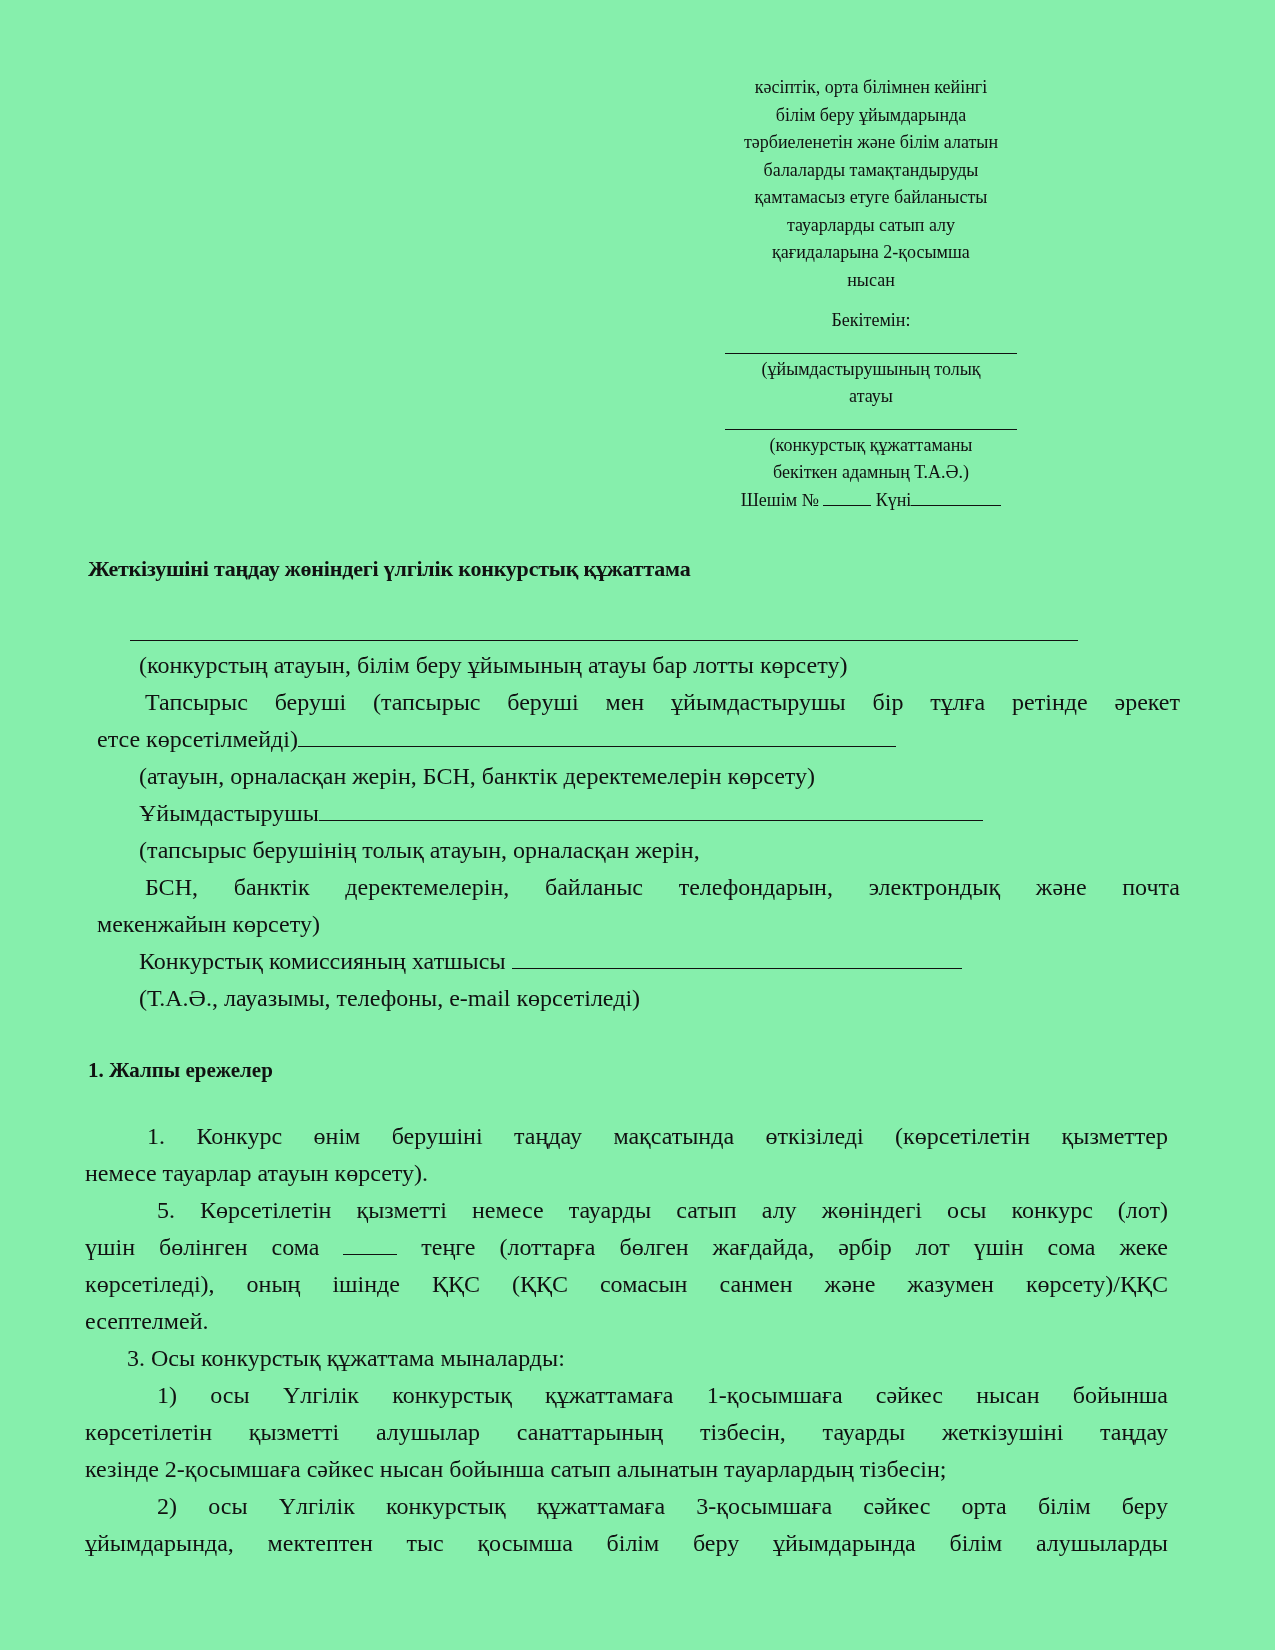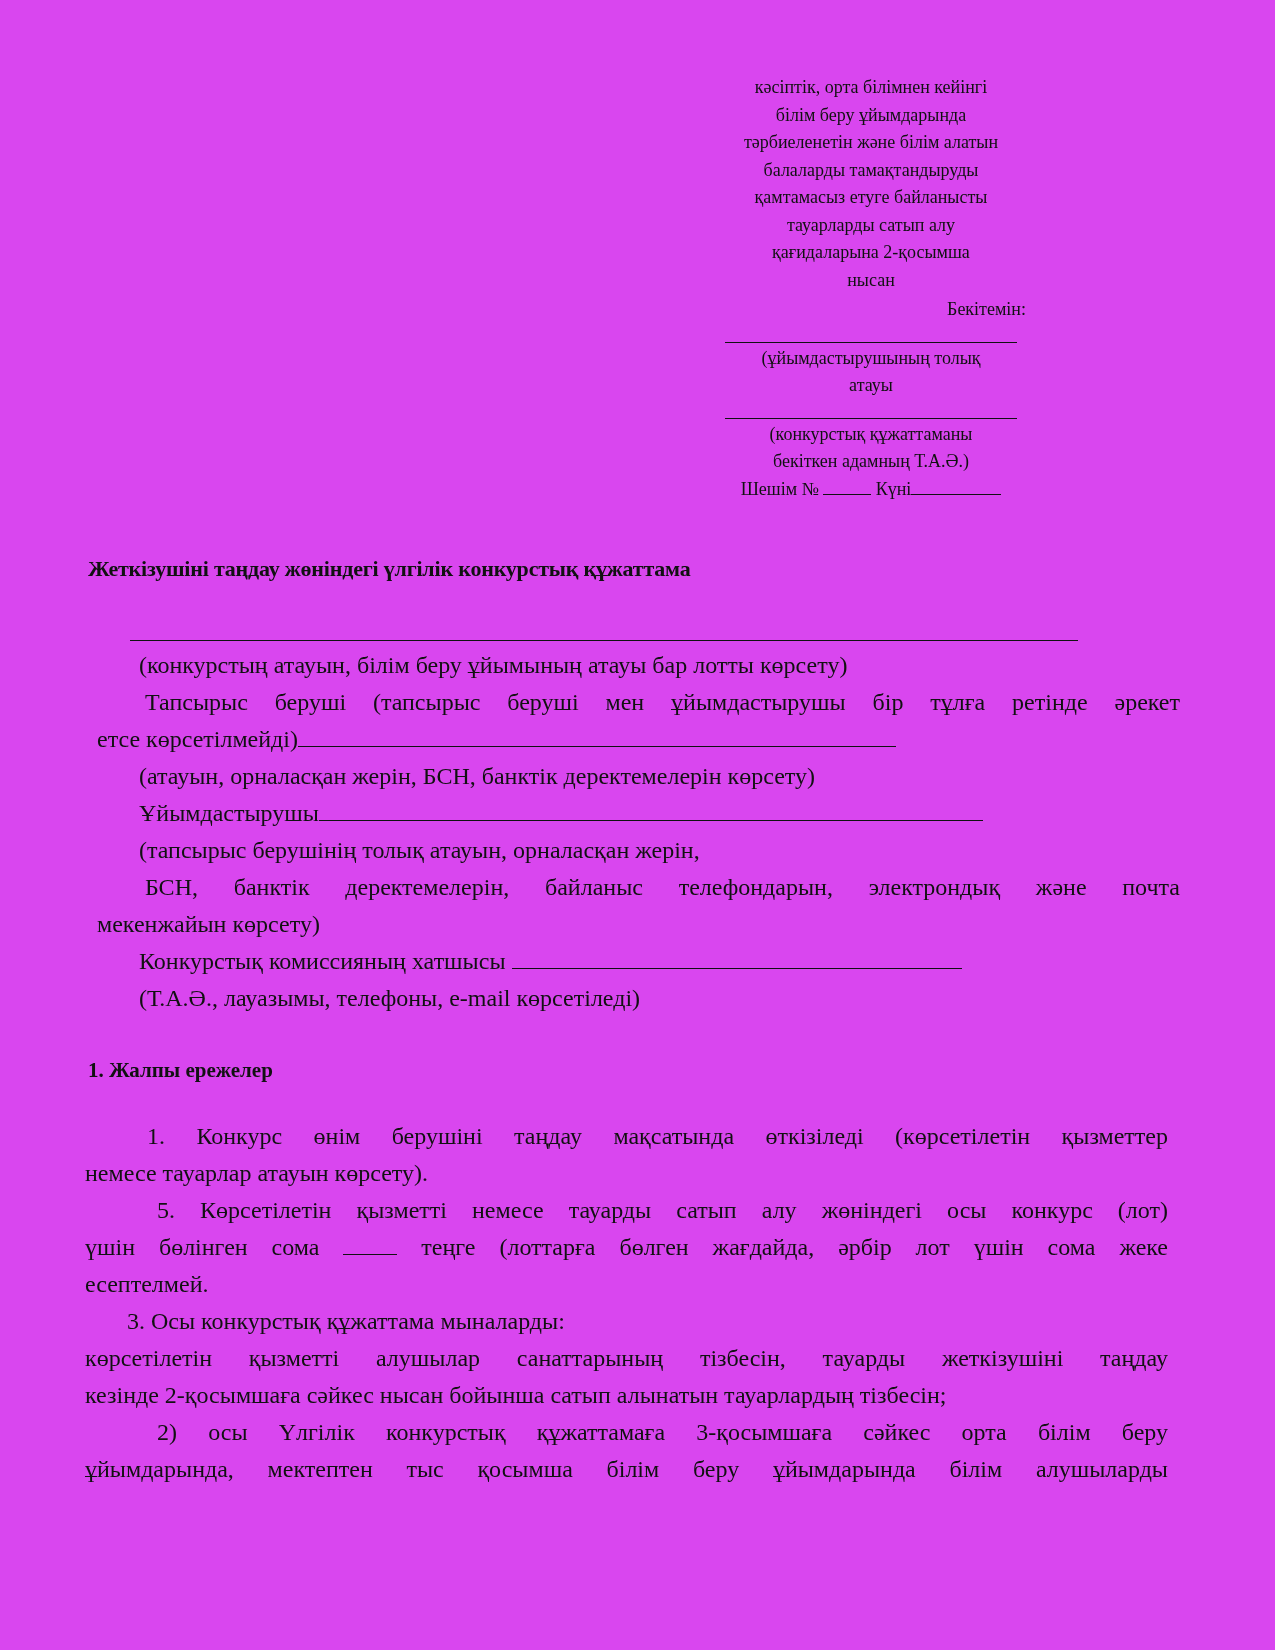--- a/index.html
+++ b/index.html
@@ -1,24 +1,24 @@
 <!DOCTYPE html>
 <html><head>
 <meta charset="utf-8">
 <style>
   html, body { margin: 0; padding: 0; background: #ffffff; }
   body { width: 1275px; height: 1650px; position: relative; overflow: hidden;
          font-family: "Liberation Serif", "DejaVu Serif", serif; color: #111; }
-  .page { position: absolute; left: 0; top: 0; width: 1275px; height: 1650px; background: #d946ef; }
+  .page { position: absolute; left: 0; top: 0; width: 1275px; height: 1650px; background: #86efac; }
 
   
   .header { position: absolute; left: 716px; top: 74px; width: 310px; text-align: center;
             font-size: 18px; line-height: 27.5px; }
   .header .line { display: block; white-space: nowrap; }
-  .header .approve { margin-top: 2px; text-align: right; }
+  .header .approve { margin-top: 13px; }
   .sigline { display: block; width: 292px; margin: 18px auto 2px auto; border-bottom: 1.3px solid #111; height: 0; }
   .decision { display: block; white-space: nowrap; text-align: center; }
 
   
   .title { position: absolute; left: 88px; top: 556px; font-weight: bold; font-size: 22px; letter-spacing: -0.2px; }
 
   
   .body { position: absolute; left: 88px; top: 620px; width: 1092px; font-size: 24px; line-height: 37px; }
   .row { display: block; white-space: nowrap; margin-left: 9px; }
   .ind { padding-left: 42px; }
@@ -76,21 +76,23 @@
     <span class="row ind">(Т.А.Ә., лауазымы, телефоны, e-mail көрсетіледі)</span>
   </div>
 
   <div class="section">1. Жалпы ережелер</div>
 
   <div class="body2">
     <span class="row ind3 just">1. Конкурс өнім берушіні таңдау мақсатында өткізіледі (көрсетілетін қызметтер</span>
     <span class="row">немесе тауарлар атауын көрсету).</span>
     <span class="row ind4 just">5. Көрсетілетін қызметті немесе тауарды сатып алу жөніндегі осы конкурс (лот)</span>
     <span class="row just"><span>үшін бөлінген сома</span> <span class="ul" style="width:54px;"></span> <span>теңге (лоттарға бөлген жағдайда, әрбір лот үшін сома жеке</span></span>
+    <span class="row just">көрсетіледі), оның ішінде ҚҚС (ҚҚС сомасын санмен және жазумен көрсету)/ҚҚС</span>
     <span class="row">есептелмей.</span>
     <span class="row ind">3. Осы конкурстық құжаттама мыналарды:</span>
+    <span class="row ind4 just">1) осы Үлгілік конкурстық құжаттамаға 1-қосымшаға сәйкес нысан бойынша</span>
     <span class="row just">көрсетілетін қызметті алушылар санаттарының тізбесін, тауарды жеткізушіні таңдау</span>
     <span class="row">кезінде 2-қосымшаға сәйкес нысан бойынша сатып алынатын тауарлардың тізбесін;</span>
     <span class="row ind4 just">2) осы Үлгілік конкурстық құжаттамаға 3-қосымшаға сәйкес орта білім беру</span>
     <span class="row just">ұйымдарында, мектептен тыс қосымша білім беру ұйымдарында білім алушыларды</span>
   </div>
 
 </div>
 
 </body></html>

